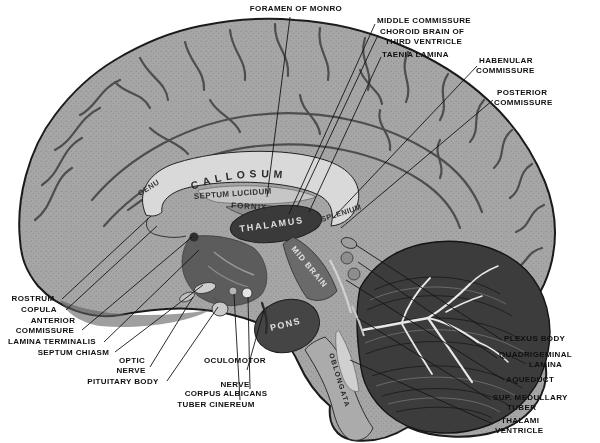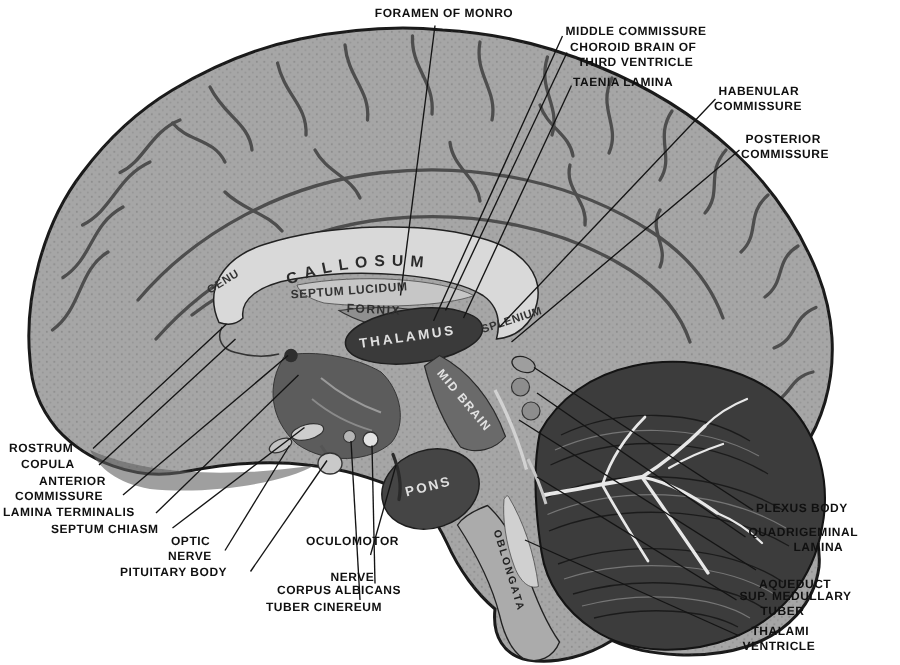--- a/index.html
+++ b/index.html
@@ -1,21 +1,21 @@
 <!DOCTYPE html>
 <html><head>
 <meta charset="utf-8">
 <style>
   html,body{margin:0;padding:0;background:#fff;}
   #stage{position:relative;width:600px;height:443px;background:#fff;overflow:hidden;
          font-family:"Liberation Sans",sans-serif;}
   #art{position:absolute;left:0;top:0;}
   .lbl{position:absolute;font:bold 8px/10px "Liberation Sans",sans-serif;
        letter-spacing:.35px;color:#101010;white-space:nowrap;}
-  .t-r{text-align:left;} .t-c{text-align:center;}
+  .t-r{text-align:center;} .t-c{text-align:center;}
   svg text{font-family:"Liberation Sans",sans-serif;font-weight:bold;}
 </style>
 </head>
 <body>
 
 <div id="stage">
 
 <svg id="art" width="600" height="443" viewBox="0 0 600 443">
   <defs>
     <pattern id="stipple" width="5" height="5" patternUnits="userSpaceOnUse">
@@ -188,19 +188,19 @@
 <div class="lbl t-r" style="left:80px;top:377px;width:86px">PITUITARY BODY</div>
 
 <div class="lbl t-c" style="left:200px;top:356px;width:70px">OCULOMOTOR</div>
 <div class="lbl t-c" style="left:200px;top:380px;width:70px">NERVE</div>
 <div class="lbl t-c" style="left:178px;top:389px;width:96px">CORPUS ALBICANS</div>
 <div class="lbl t-c" style="left:168px;top:400px;width:96px">TUBER CINEREUM</div>
 
 <div class="lbl" style="left:504px;top:334px">PLEXUS BODY</div>
 <div class="lbl" style="left:499px;top:350px">QUADRIGEMINAL</div>
 <div class="lbl" style="left:529px;top:360px">LAMINA</div>
-<div class="lbl" style="left:506px;top:385px">AQUEDUCT</div>
+<div class="lbl" style="left:506px;top:375px">AQUEDUCT</div>
 <div class="lbl" style="left:493px;top:393px">SUP. MEDULLARY</div>
 <div class="lbl" style="left:507px;top:403px">TUBER</div>
 <div class="lbl" style="left:501px;top:416px">THALAMI</div>
 <div class="lbl" style="left:495px;top:426px">VENTRICLE</div>
 
 </div>
 
 </body></html>

